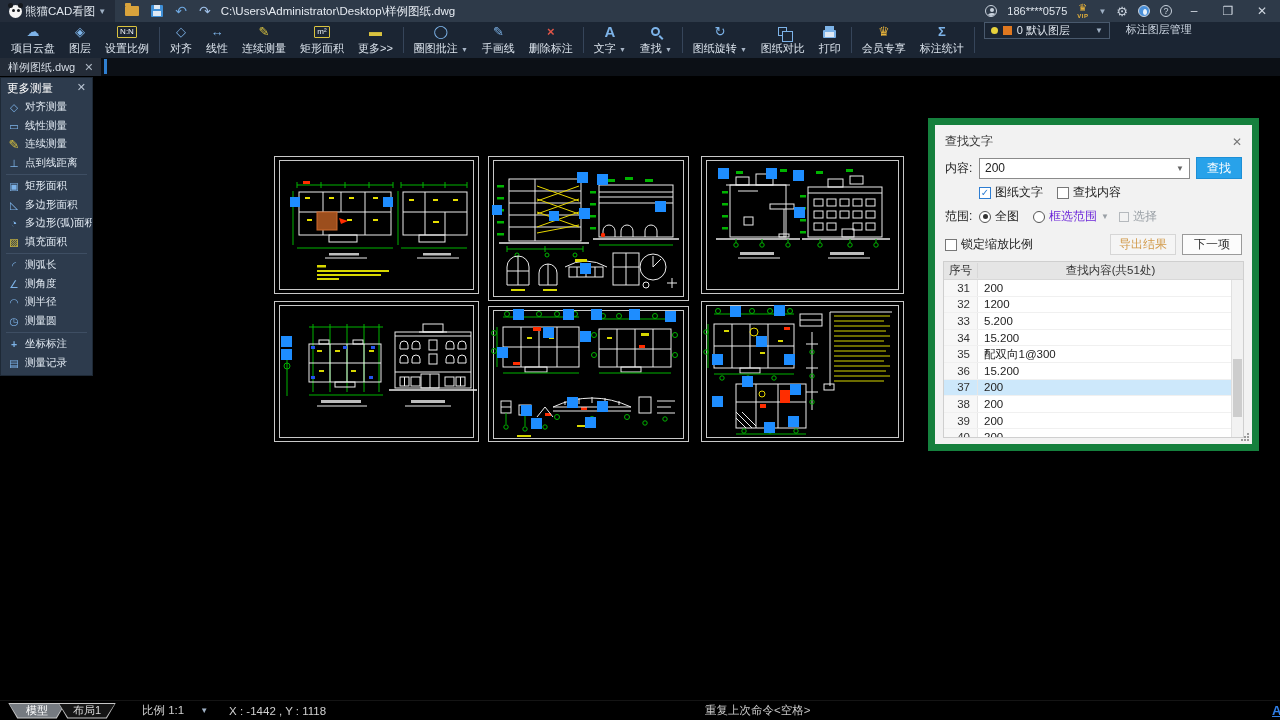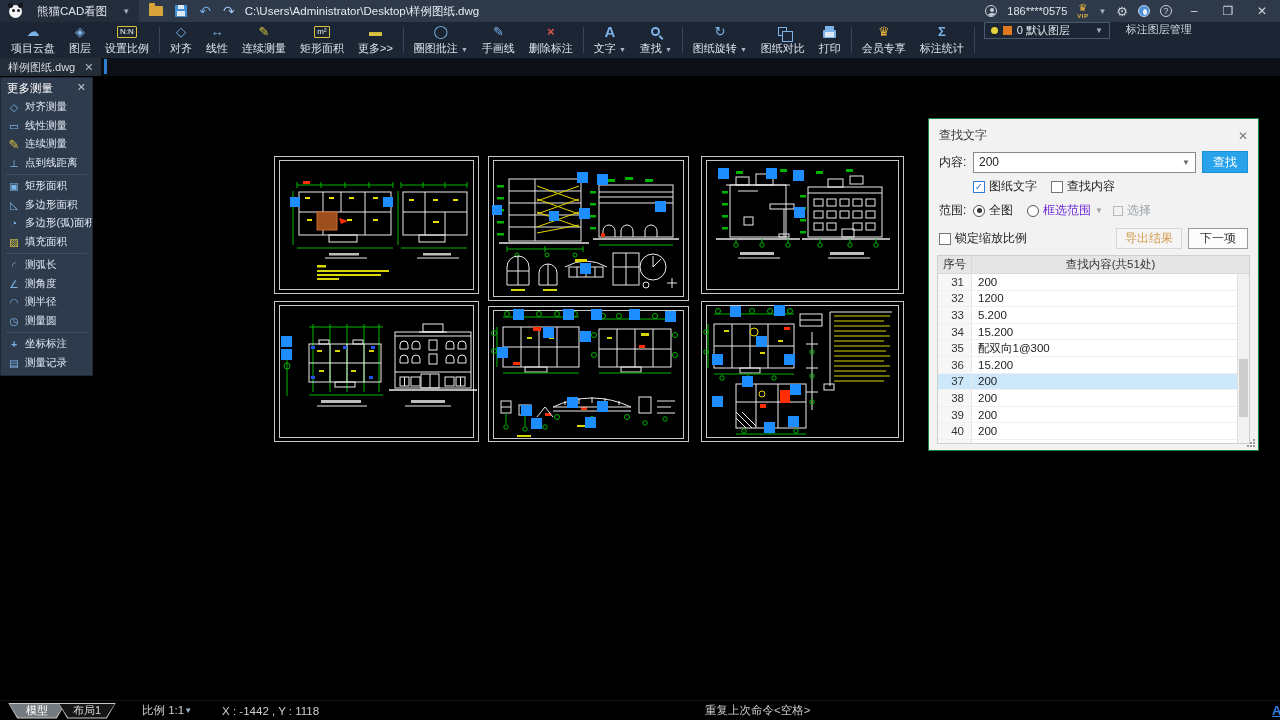--- a/index.html
+++ b/index.html
@@ -1,21 +1,21 @@
 <!DOCTYPE html>
 <html><head>
 <meta charset="utf-8">
 <style>
   *{box-sizing:border-box;margin:0;padding:0;user-select:none}
   html,body{width:1280px;height:720px;overflow:hidden;background:#000;
     font-family:"Liberation Sans","DejaVu Sans",sans-serif;font-size:12px}
   
   .titlebar{position:absolute;top:0;left:0;width:1280px;height:22px;background:#2e3a49;
     display:flex;align-items:center;color:#dfe5ec;z-index:20}
-  .app-chip{display:flex;align-items:center;gap:15px;background:#232c3a;height:22px;padding:0 9px}
+  .app-chip{display:flex;align-items:center;gap:3px;background:#232c3a;height:22px;padding:0 9px}
   .panda{width:13px;height:13px;background:#f4f4f4;border-radius:50%;position:relative}
   .panda::before{content:"";position:absolute;top:-2px;left:-1px;width:5px;height:5px;background:#15181d;border-radius:50%;box-shadow:10px 0 0 #15181d}
   .panda::after{content:"";position:absolute;top:4px;left:3px;width:3px;height:3px;background:#15181d;border-radius:50%;box-shadow:5px 0 0 #15181d}
   .app-name{font-size:11.5px}
   .chev{font-size:8px;color:#9fb0c4}
   .tbar-ics{display:flex;align-items:center;gap:12px;margin-left:10px}
   .ic-folder{width:14px;height:10px;background:#d9a33c;border-radius:1px;position:relative}
   .ic-folder::before{content:"";position:absolute;top:-3px;left:0;width:6px;height:3px;background:#d9a33c;border-radius:1px 1px 0 0}
   .ic-save{width:12px;height:12px;background:#3f8fd6;position:relative;border-radius:1px}
   .ic-save::before{content:"";position:absolute;top:0;left:3px;width:6px;height:4px;background:#dfe9f4}
@@ -71,21 +71,21 @@
   
   .mpanel{position:absolute;top:77px;left:0;width:93px;background:#2d3b4d;border:1px solid #1e2936;z-index:8;padding-bottom:3px}
   .mp-head{display:flex;justify-content:space-between;align-items:flex-start;padding:3px 6px 2px;color:#fff;font-size:11.5px}
   .mp-close{color:#b9c4d2;font-size:11px}
   .mp-item{display:flex;align-items:center;gap:4px;padding-left:6px;height:18.5px;color:#e2eaf3;font-size:10.5px;white-space:nowrap;overflow:hidden}
   .mp-ic{width:14px;text-align:center;flex:none}
   .mi{font-size:10.5px;line-height:1}
   .mp-sep{height:1px;background:#3e4e63;margin:2px 5px}
   
   .fdialog{position:absolute;left:928px;top:118px;width:331px;height:333px;background:#f2f2f2;
-    border:1px solid #15803d;box-shadow:2px 3px 10px rgba(0,0,0,.45);color:#222;z-index:10}
+    border:7px solid #15803d;box-shadow:2px 3px 10px rgba(0,0,0,.45);color:#222;z-index:10}
   .fd-title{display:flex;justify-content:space-between;align-items:center;padding:8px 10px 5px;font-size:12px;color:#333}
   .fd-close{color:#777;font-size:12px}
   .fd-row{display:flex;align-items:center;margin:2px 10px 0}
   .fd-lab{width:34px;flex:none}
   .combo{flex:1;height:21px;border:1px solid #8a8a8a;background:#fff;display:flex;align-items:center;justify-content:space-between;padding:0 5px}
   .combo-arrow{color:#666;font-size:8px}
   .btn-find{width:46px;height:22px;background:#28a2ea;color:#fff;border:1px solid #1d8fd6;display:flex;align-items:center;justify-content:center;margin-left:6px;flex:none}
   .indent{margin-left:44px}
   .ctl{display:inline-flex;align-items:center;margin-right:14px}
   .cb{width:12px;height:12px;border:1px solid #777;background:#fff;display:inline-flex;align-items:center;justify-content:center;margin-right:4px;flex:none}
@@ -116,22 +116,22 @@
     box-shadow:-3px 0 0 #9a9a9a,-6px 0 0 #9a9a9a,0 -3px 0 #9a9a9a,0 -6px 0 #9a9a9a,-3px -3px 0 #9a9a9a}
   
   .statusbar{position:absolute;bottom:0;left:0;width:1280px;height:20px;background:#000;display:flex;
     align-items:center;color:#cfcfcf;font-size:11.5px;z-index:20;overflow:hidden;border-top:1px solid #141414}
   .sb-tabs{display:flex;margin-left:8px;height:16px}
   .sb-tab{position:relative;width:58px;height:16px;margin-right:-8px}
   .sb-tab .outer{position:absolute;inset:0;background:#c8c8c8;clip-path:polygon(0 0,100% 0,84% 100%,16% 100%)}
   .sb-tab .inner{position:absolute;inset:1px;background:#151515;clip-path:polygon(0 0,100% 0,84% 100%,16% 100%);
     display:flex;align-items:center;justify-content:center;color:#ddd;font-size:11px}
   .sb-tab.active .inner{background:#757a80;color:#fff}
-  .sb-scale{margin-left:34px;display:flex;align-items:center;gap:0}
-  .sb-coords{margin-left:30px}
+  .sb-scale{margin-left:34px;display:flex;align-items:center;gap:16px}
+  .sb-coords{margin-left:21px}
   .sb-hint{position:absolute;left:705px;color:#c8c8c8}
   .sb-ai{position:absolute;right:-5px;color:#2f7fe8;font-weight:bold;font-size:13px;text-decoration:underline}
 </style>
 </head>
 <body>
 
 <div class="titlebar">
   <div class="app-chip">
     <span class="panda"></span>
     <span class="app-name">熊猫CAD看图</span>

